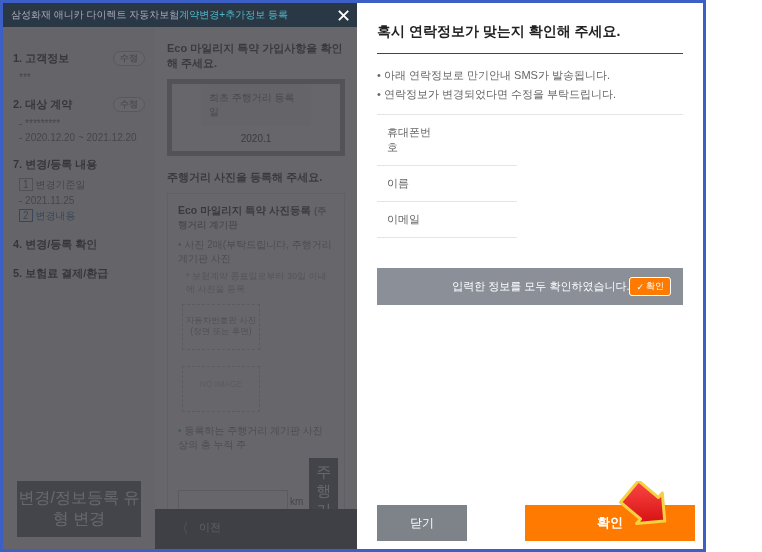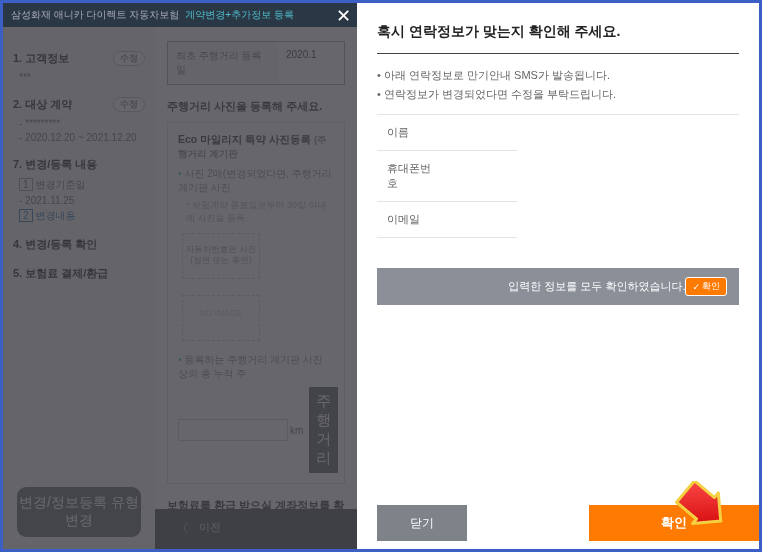--- a/index.html
+++ b/index.html
@@ -1,34 +1,34 @@
 <!DOCTYPE html>
 <html><head>
   <meta charset="utf-8">
   <style>
     * { margin: 0; padding: 0; box-sizing: border-box; }
     body { font-family: -apple-system, "Malgun Gothic", sans-serif; background: #fff; }
-    .frame { width: 762px; height: 552px; border: 3px solid #3b5fc4; display: flex; position: relative; overflow: hidden; }
+    .frame { width: 706px; height: 552px; border: 3px solid #3b5fc4; display: flex; position: relative; overflow: hidden; }
     
     .left-panel { width: 354px; height: 100%; position: relative; }
     .dim-overlay { position: absolute; inset: 0; background: rgba(60,60,65,0.78); z-index: 5; }
     .top-bar { position: absolute; top: 0; left: 0; right: 0; height: 24px; background: #2a3845; color: #aab; font-size: 10px; display: flex; align-items: center; padding: 0 8px; z-index: 6; }
-    .top-bar .highlight { color: #4fb8c9; margin-left: 6px; }
+    .top-bar .highlight { color: #4fb8c9; margin-left: 0; }
     .close-x { position: absolute; right: 6px; top: 2px; color: #fff; font-size: 18px; z-index: 7; cursor: pointer; }
     
     .sidebar { position: absolute; top: 24px; left: 0; width: 152px; bottom: 0; background: #f7f7f7; padding: 10px 10px; z-index: 1; }
     .step-title { font-size: 11px; font-weight: bold; color: #222; margin-top: 14px; margin-bottom: 6px; }
     .edit-badge { display: inline-block; border: 1px solid #bbb; border-radius: 9px; font-size: 9px; padding: 0 6px; color: #888; float: right; background: #fff; }
     .sub-item { font-size: 10px; color: #666; margin: 3px 0; padding-left: 6px; }
     .sub-item.blue { color: #2b6cb0; }
-    .bottom-change { position: absolute; bottom: 12px; left: 14px; width: 124px; background: #5d6770; color: #fff; font-size: 14px; text-align: center; padding: 7px 0; border-radius: 9px; }
+    .bottom-change { position: absolute; bottom: 12px; left: 14px; width: 124px; background: #5d6770; color: #fff; font-size: 16px; text-align: center; padding: 7px 0; }
     
     .content { position: absolute; top: 24px; left: 152px; right: 0; bottom: 0; background: #fff; padding: 14px 12px; z-index: 1; }
     .section-title { font-size: 11px; font-weight: bold; color: #333; margin-bottom: 8px; }
-    .field-row { border: 1px solid #a3a3a3; display: flex; margin-bottom: 14px; }
+    .field-row { border: 5px solid #a3a3a3; display: flex; align-items: center; margin-bottom: 14px; flex-direction: column; }
     .field-label { background: #f5f5f5; font-size: 10px; color: #777; padding: 7px 8px; width: 110px; }
     .field-value { font-size: 10px; color: #333; padding: 7px 8px; }
     
     .photo-box { border: 1px solid #ddd; padding: 10px; margin-bottom: 14px; }
     .photo-box-title { font-size: 10.5px; font-weight: bold; color: #333; margin-bottom: 6px; }
     .photo-sub { font-size: 9.5px; color: #888; }
     .bullet { color: #4fb8c9; margin-right: 3px; }
     .note-star { font-size: 9px; color: #aaa; margin-left: 8px; margin-top: 3px; display: block; }
     
     .upload-slot { border: 1px dashed #ccc; width: 78px; height: 46px; display: inline-block; margin: 8px 4px; text-align: center; font-size: 8.5px; color: #999; vertical-align: top; padding-top: 10px; line-height: 1.3; }
@@ -52,21 +52,21 @@
     .rp-bullet::before { content: "• "; }
     
     .rp-fields { margin-top: 12px; border-top: 1px solid #e4e4e4; }
     .rp-field { display: flex; border-bottom: 1px solid #e4e4e4; width: 140px; }
     .rp-field-label { font-size: 11px; color: #666; padding: 10px 6px 10px 10px; width: 70px; }
     
     .confirm-bar { margin-top: 30px; background: #8a8f98; color: #fff; font-size: 11px; padding: 9px 12px; display: flex; justify-content: flex-end; align-items: center; }
     .toggle-badge { background: #ff7a00; color: #fff; font-size: 9px; padding: 2px 6px; border-radius: 3px; border: 1px solid #fff; display: inline-flex; align-items: center; gap: 2px; }
     .toggle-badge::before { content: "✓"; font-size: 9px; }
     
-    .rp-footer { position: absolute; bottom: 0; left: 0; right: 0; height: 44px; display: flex; }
+    .rp-footer { position: absolute; bottom: 0; left: 0; right: 8px; height: 44px; display: flex; }
     .rp-footer .spacer { width: 20px; }
     .btn-close { width: 90px; background: #7e838a; color: #fff; border: none; font-size: 12px; margin: 0 0 8px 0; }
     .btn-gap { flex: 1; }
     .btn-confirm { width: 170px; background: #ff7a00; color: #fff; border: none; font-size: 13px; font-weight: bold; margin: 0 0 8px 0; }
     
     .arrow-pointer { position: absolute; right: 34px; bottom: 12px; z-index: 20; pointer-events: none; }
   </style>
 </head>
 <body>
 
@@ -98,29 +98,30 @@
       <div class="sub-item">- 2021.11.25</div>
       <div class="sub-item blue"><span style="border:1px solid #2b6cb0;padding:0 3px;margin-right:3px;">2</span><span>변경내용</span></div>
 
       <div class="step-title">4. 변경/등록 확인</div>
       <div class="step-title">5. 보험료 결제/환급</div>
 
       <div class="bottom-change">변경/정보등록 유형 변경</div>
     </div>
 
     <div class="content">
+      <div class="section-title">Eco 마일리지 특약 가입사항을 확인해 주세요.</div>
       <div class="field-row">
         <div class="field-label">최초 주행거리 등록일</div>
         <div class="field-value">2020.1</div>
       </div>
 
       <div class="section-title">주행거리 사진을 등록해 주세요.</div>
       <div class="photo-box">
         <div class="photo-box-title"><span>Eco 마일리지 특약 사진등록</span> <span class="photo-sub">(주행거리 계기판</span></div>
-        <div class="info-bullet"><span class="bullet">•</span><span>사진 2매(변경되었다면, 주행거리 계기판 사진</span></div>
+        <div class="info-bullet"><span class="bullet">•</span><span>사진 2매(부탁드립니다, 주행거리 계기판 사진</span></div>
         <span class="note-star">* 보험계약 종료일로부터 30일 이내에 사진을 등록</span>
         <div>
           <div class="upload-slot"><span>자동차번호판 사진</span><br><span>(정면 또는 후면)</span></div>
           <div class="upload-slot noimg"><span>NO
 IMAGE</span></div>
         </div>
         <div class="info-bullet"><span class="bullet">•</span><span>등록하는 주행거리 계기판 사진 상의 총 누적 주</span></div>
         <div class="km-row">
           <input class="km-input" style="">
           <span class="km-unit">km</span>
@@ -143,24 +144,24 @@
     <div class="dim-overlay"></div>
   </div>
 
   <div class="right-panel">
     <div class="rp-title">혹시 연락정보가 맞는지 확인해 주세요.</div>
     <div class="rp-bullet">아래 연락정보로 만기안내 SMS가 발송됩니다.</div>
     <div class="rp-bullet">연락정보가 변경되었다면 수정을 부탁드립니다.</div>
 
     <div class="rp-fields">
       <div class="rp-field">
-          <div class="rp-field-label">이름</div>
+          <div class="rp-field-label">휴대폰번호</div>
         </div>
       <div class="rp-field">
-          <div class="rp-field-label">휴대폰번호</div>
+          <div class="rp-field-label">이름</div>
         </div>
       <div class="rp-field">
           <div class="rp-field-label">이메일</div>
         </div>
     </div>
 
     <div class="confirm-bar">
       <span>입력한 정보를 모두 확인하였습니다.</span>
       <span class="toggle-badge">확인</span>
     </div>

